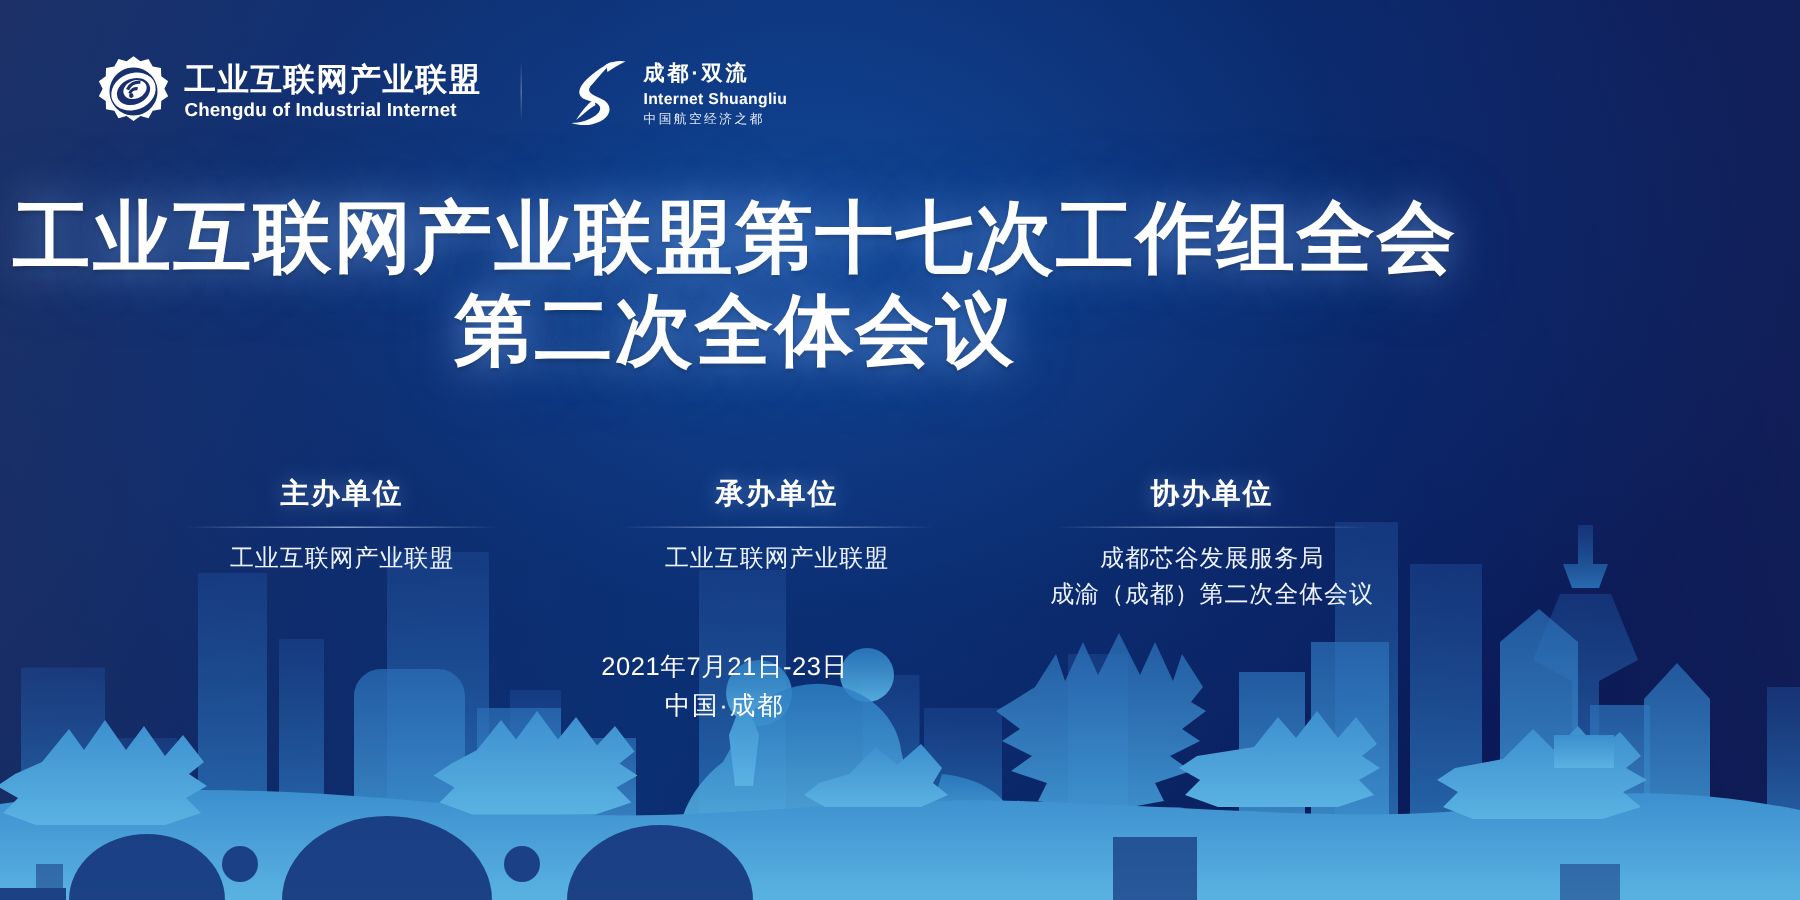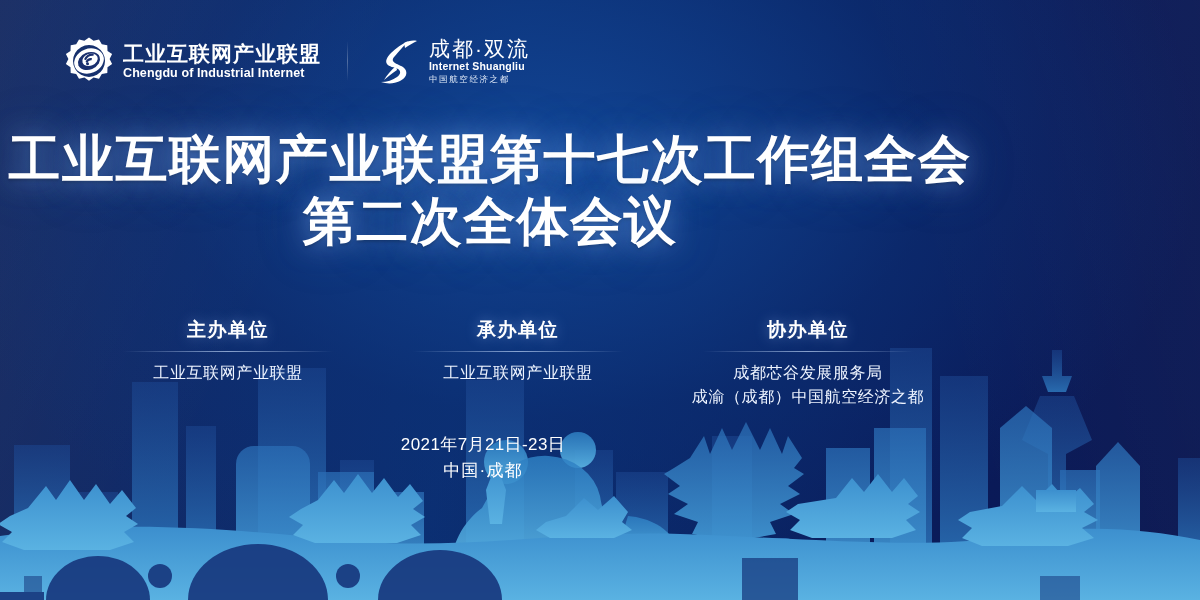--- a/index.html
+++ b/index.html
@@ -46,21 +46,21 @@
   }
   .logo-en {
     color:#ffffff; font-weight:bold;
     font-size:12.5px; line-height:16px; letter-spacing:0.1px; white-space:nowrap;
   }
   .logo-divider {
     width:1px; height:40px;
     background:linear-gradient(180deg, rgba(255,255,255,0) 0%, rgba(255,255,255,0.28) 50%, rgba(255,255,255,0) 100%);
   }
   .logo2-cn {
-    color:#ffffff; font-weight:normal; font-size:21px; line-height:23px;
+    color:#ffffff; font-weight:bold; font-size:14px; line-height:23px;
     letter-spacing:2px; white-space:nowrap;
   }
   .logo2-en {
     color:#ffffff; font-size:10.5px; line-height:13px;
     font-weight:bold; letter-spacing:0.2px; white-space:nowrap;
   }
   .logo2-sub {
     color:#dfe9f8; font-size:8.5px; line-height:12px;
     letter-spacing:1.6px; white-space:nowrap;
   }
@@ -280,21 +280,21 @@
     <div class="org-col">
       <div class="org-title">承办单位</div>
       <div class="org-rule"></div>
       <div class="org-name">工业互联网产业联盟</div>
     </div>
 
     <div class="org-col">
       <div class="org-title">协办单位</div>
       <div class="org-rule"></div>
       <div class="org-name">成都芯谷发展服务局</div>
-      <div class="org-name">成渝（成都）中国航空经济之都</div>
+      <div class="org-name">成渝（成都）第二次全体会议</div>
     </div>
   </div>
 
   <div class="meta">
     <div class="meta-date">2021年7月21日-23日</div>
     <div class="meta-place">中国·成都</div>
   </div>
 
 </div>
 

